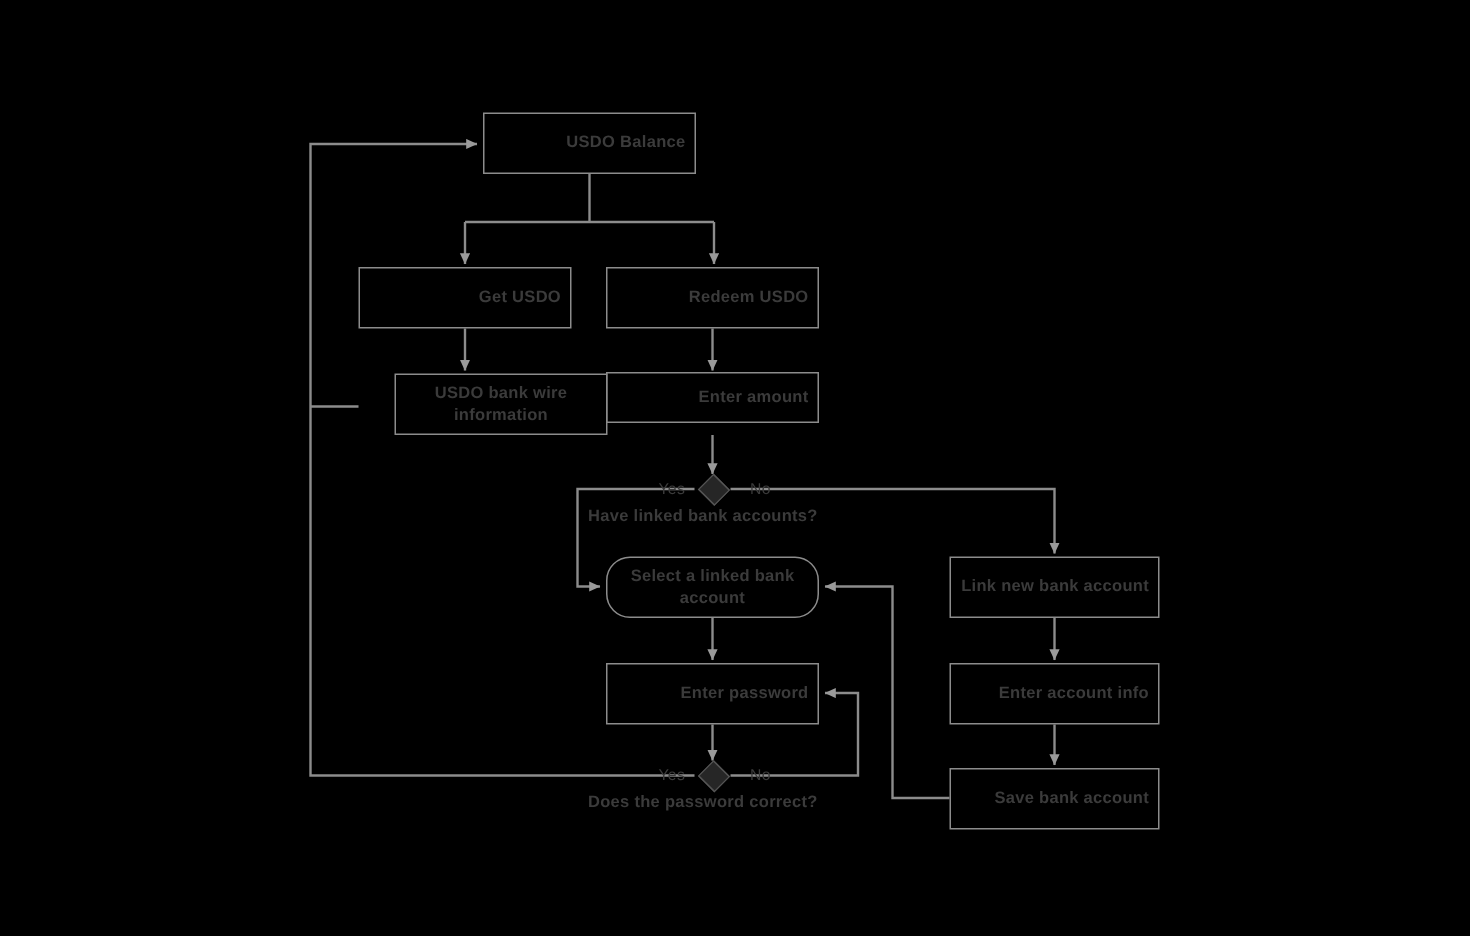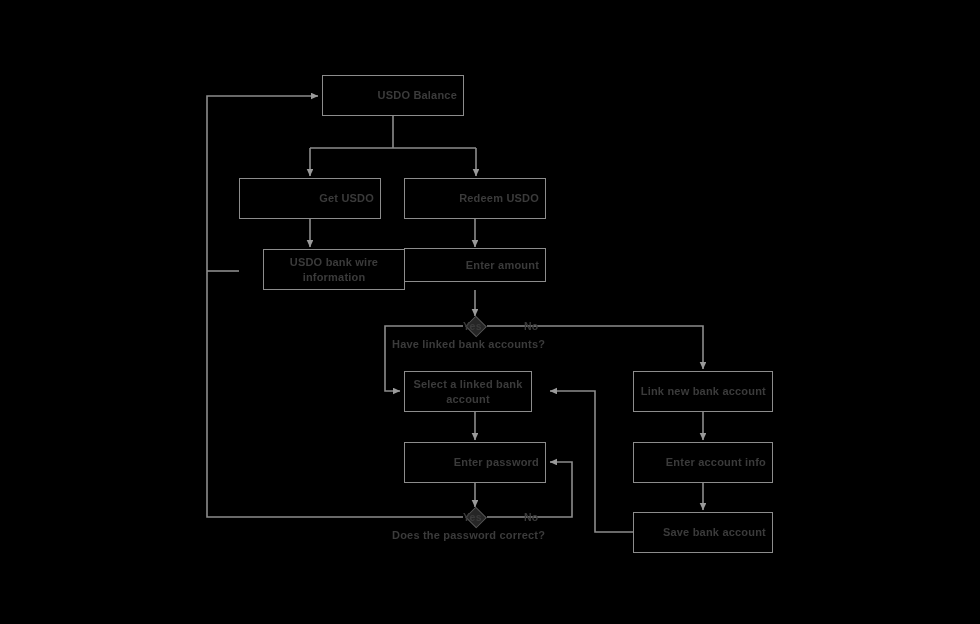--- a/index.html
+++ b/index.html
@@ -40,24 +40,23 @@
     font-size: 11px;
     font-weight: bold;
     letter-spacing: 0.2px;
     line-height: 1.35;
     padding: 2px 6px;
   }
   .edge-label {
     position: absolute;
     color: #3b3b3b;
     font-size: 10.5px;
-    font-weight: bold;
+    font-weight: normal;
     white-space: nowrap;
     letter-spacing: 0.2px;
-    margin-left: 24px;
   }
   .decision-label {
     position: absolute;
     color: #3b3b3b;
     font-size: 11px;
     font-weight: bold;
     white-space: nowrap;
     letter-spacing: 0.2px;
     text-align: center;
   }
@@ -139,21 +138,21 @@
   </div>
 
   <div class="node" style="left:239px; top:249px; width:142px; height:41px;margin-left:24px;">
     <span>USDO bank wire information</span>
   </div>
 
   <div class="node" style="left:404px; top:248px; width:142px; height:34px;">
     <span>Enter amount</span>
   </div>
 
-  <div class="node" style="left:404px; top:371px; width:128px; height:41px;">
+  <div class="node" style="left:404px; top:371px; width:142px; height:41px;border-radius:16px;">
     <span>Select a linked bank account</span>
   </div>
 
   <div class="node" style="left:633px; top:371px; width:140px; height:41px;">
     <span>Link new bank account</span>
   </div>
 
   <div class="node" style="left:404px; top:442px; width:142px; height:41px;">
     <span>Enter password</span>
   </div>

